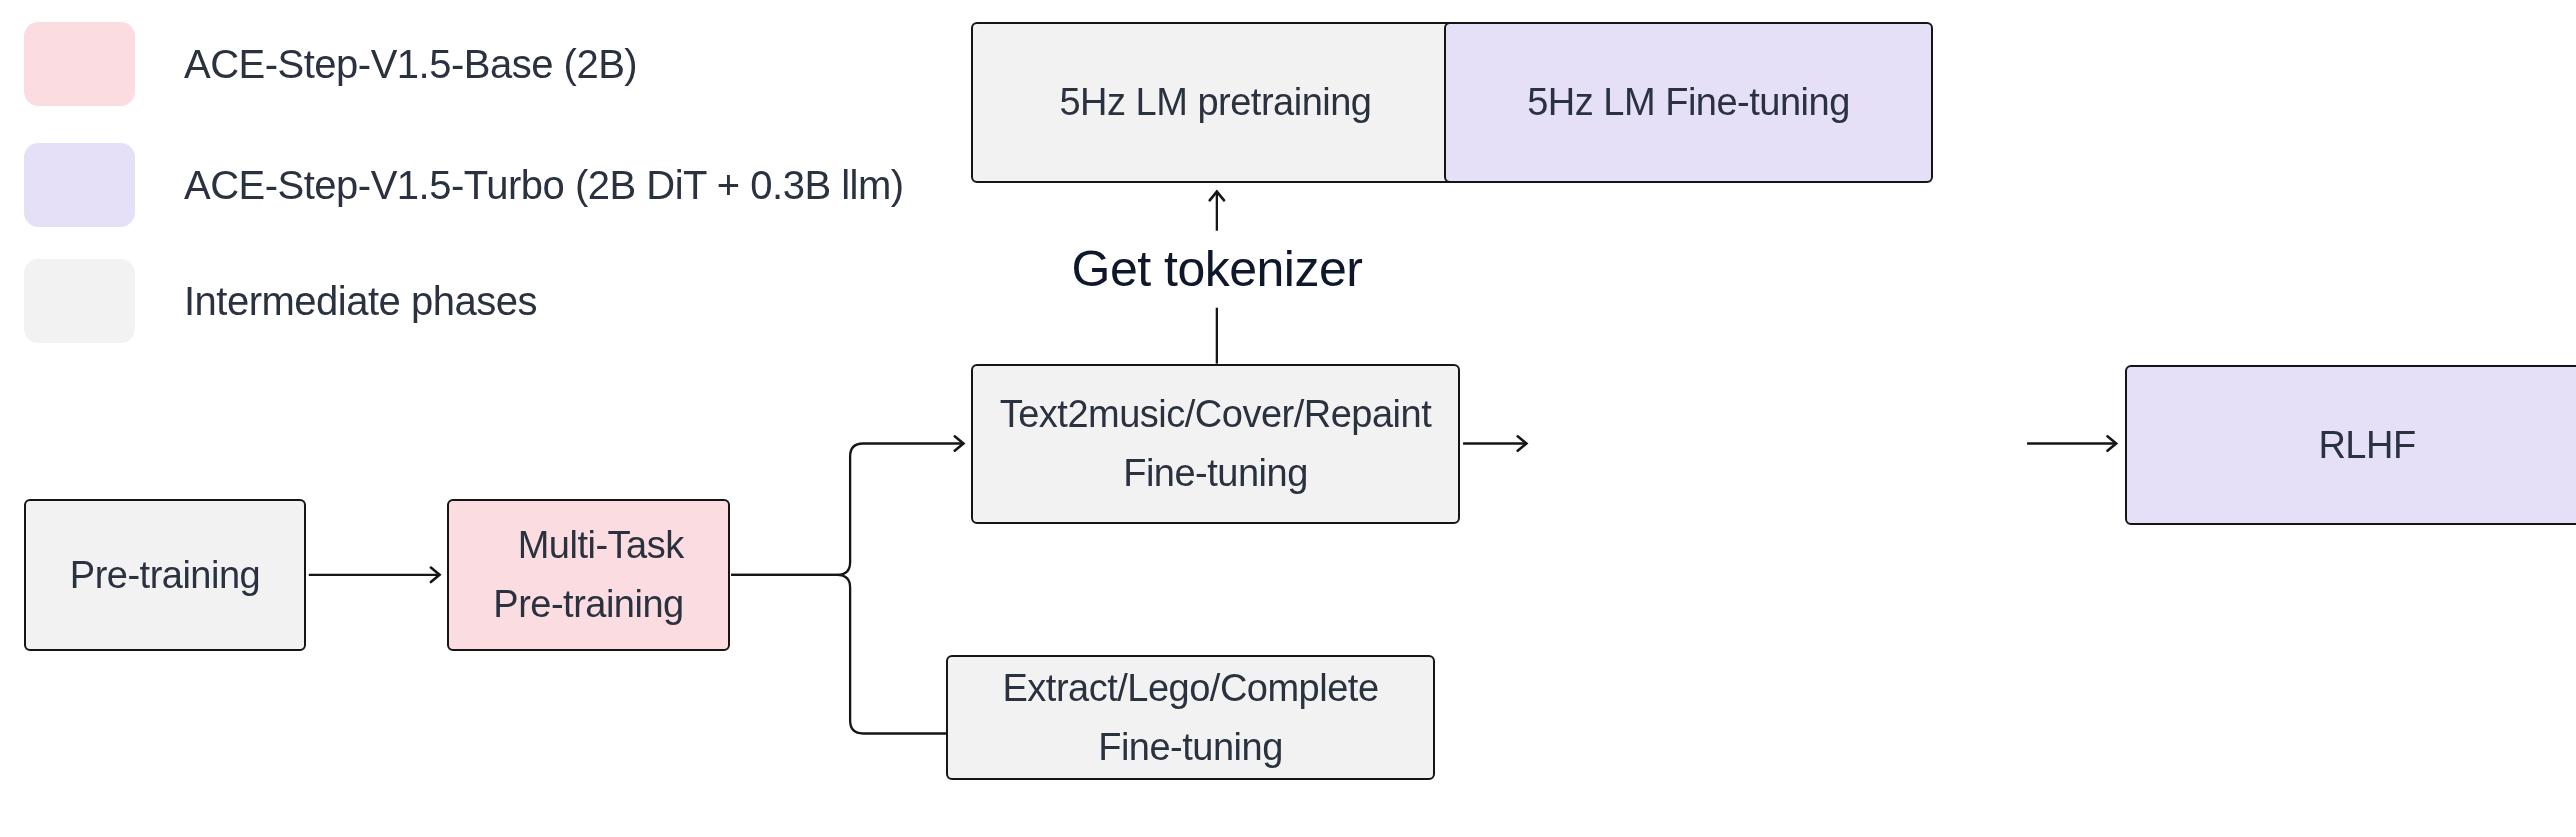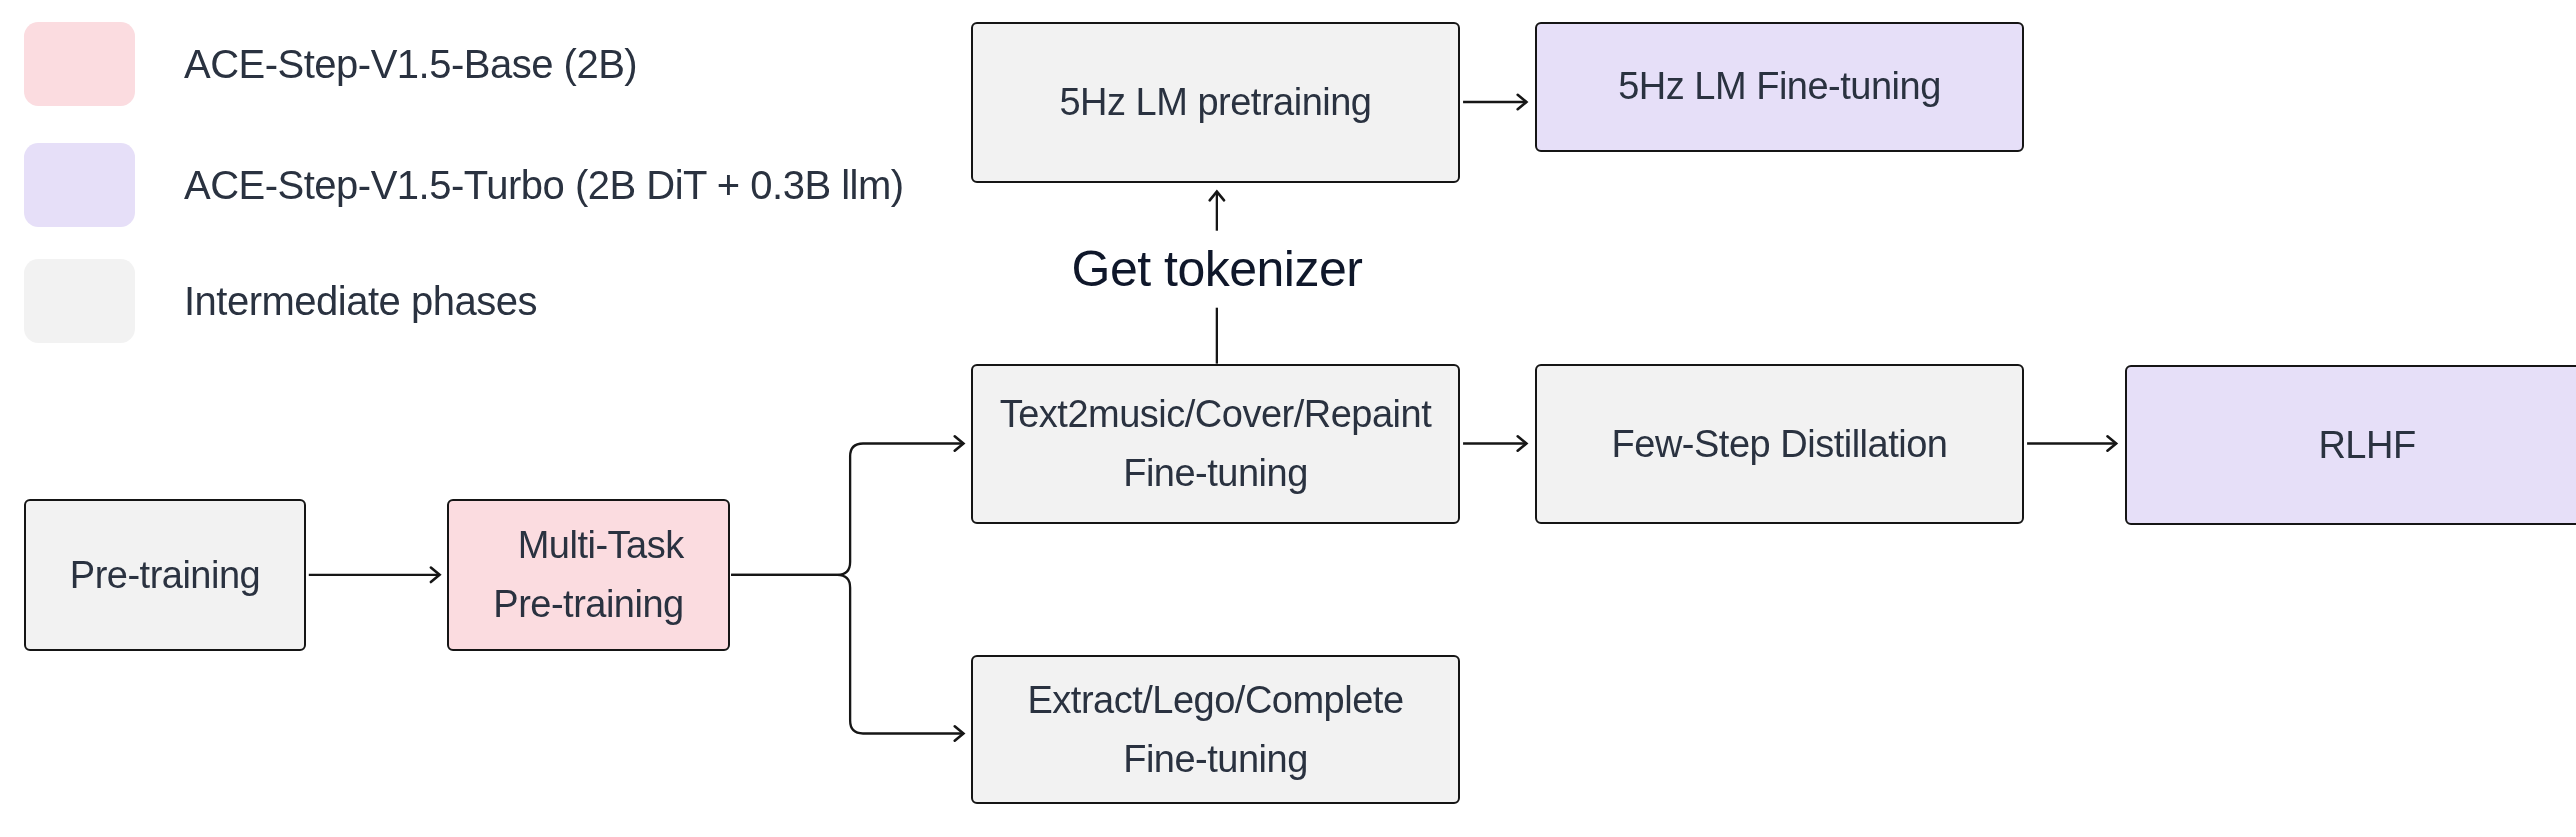--- a/index.html
+++ b/index.html
@@ -97,47 +97,44 @@
     <div class="legend-label" style="top:185px">ACE-Step-V1.5-Turbo (2B DiT + 0.3B llm)</div>
 
     <div class="legend-swatch fill-intermediate" style="top:259px"></div>
     <div class="legend-label" style="top:301px">Intermediate phases</div>
   </div>
 
   <div class="node fill-intermediate" style="left:971px; top:21.6px; width:489px; height:161px">
     <span class="node-label">5Hz LM pretraining</span>
   </div>
 
-  <div class="node fill-turbo" style="left:1535px; top:21.6px; width:489px; height:130px">
+  <div class="node fill-turbo" style="left:1444px; top:21.6px; width:489px; height:161px">
     <span class="node-label">5Hz LM Fine-tuning</span>
   </div>
 
   <div class="node fill-intermediate" style="left:971px; top:364px; width:489px; height:160px">
     <span class="node-label">Text2music/Cover/Repaint
 Fine-tuning</span>
   </div>
 
-  <div class="node fill-intermediate" style="left:1535px; top:364px; width:489px; height:160px">
-    <span class="node-label">Few-Step Distillation</span>
-  </div>
 
   <div class="node fill-turbo" style="left:2125px; top:365px; width:484px; height:160px">
     <span class="node-label">RLHF</span>
   </div>
 
   <div class="node fill-intermediate" style="left:24px; top:499px; width:282px; height:152px">
     <span class="node-label">Pre-training</span>
   </div>
 
   <div class="node fill-base" style="left:447px; top:499px; width:283px; height:152px">
     <span class="node-label">Multi-Task
 Pre-training</span>
   </div>
 
-  <div class="node fill-intermediate" style="left:971px; top:655px; width:489px; height:149px">
+  <div class="node fill-intermediate" style="left:946px; top:655px; width:489px; height:125px">
     <span class="node-label">Extract/Lego/Complete
 Fine-tuning</span>
   </div>
 
   <div class="edge-label">Get tokenizer</div>
 
 </div>
 
 
 </body></html>

